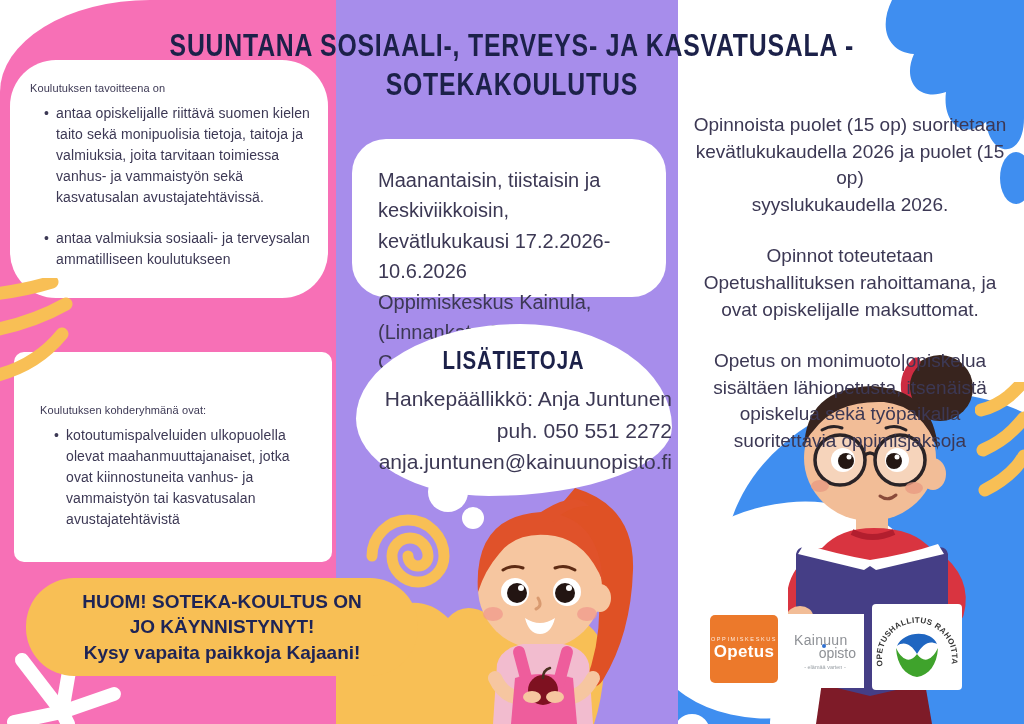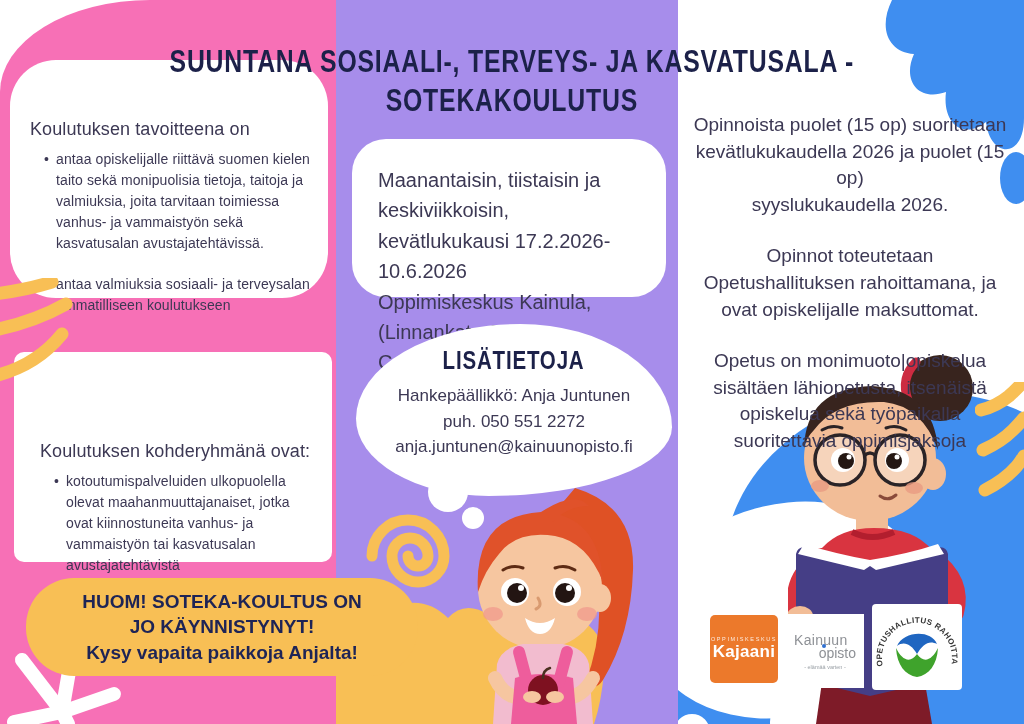--- a/index.html
+++ b/index.html
@@ -3,37 +3,37 @@
 <meta charset="utf-8">
 <style>
   html,body{margin:0;padding:0;background:#e8e8e8;}
   #stage{position:relative;width:1024px;height:724px;overflow:hidden;background:#ffffff;
          font-family:"Liberation Sans",sans-serif;}
   .abs{position:absolute;}
   
   .col-pink{left:0;top:0;width:336px;height:724px;background:#F770B6;border-top-left-radius:150px 92px;}
   .col-purple{left:336px;top:0;width:342px;height:724px;background:#A78DEB;}
   
-  .title-wrap{left:0;right:0;top:26px;text-align:center;color:#1C2149;z-index:40;margin-top:16px;}
+  .title-wrap{left:0;right:0;top:26px;text-align:center;color:#1C2149;z-index:40;}
   .title-inner{display:inline-block;transform:scaleX(.8);transform-origin:center top;
                font-weight:800;font-size:31px;line-height:1.26;letter-spacing:1px;white-space:nowrap;}
   
   .bubble{background:#ffffff;color:#3C3854;}
   .b1{left:10px;top:60px;width:318px;height:238px;border-radius:46px;padding:20px 14px 0 20px;box-sizing:border-box;}
   .b2{left:14px;top:352px;width:318px;height:210px;border-radius:10px;padding:50px 14px 0 26px;box-sizing:border-box;}
-  .bubble .intro{font-size:18px;line-height:1.5;letter-spacing:.1px;margin-top:36px;}
+  .bubble .intro{font-size:11px;line-height:1.5;letter-spacing:.1px;}
   .bubble ul{margin:6px 0 0 0;padding:0 0 0 14px;list-style:none;}
   .bubble li{font-size:14px;line-height:1.5;letter-spacing:.1px;padding-left:12px;position:relative;margin-bottom:20px;}
   .bubble li:before{content:"•";position:absolute;left:0;top:0;}
   .sched{left:352px;top:139px;width:314px;height:158px;border-radius:34px;padding:26px 20px 0 26px;
          box-sizing:border-box;font-size:20px;line-height:1.52;white-space:pre-line;z-index:20;}
   .lisa{left:356px;top:324px;width:316px;height:172px;border-radius:52% 48% 58% 42% / 55% 60% 40% 45%;
         text-align:center;box-sizing:border-box;padding-top:22px;z-index:20;}
   .lisa-h{display:inline-block;transform:scaleX(.82);font-weight:800;font-size:25px;color:#1C2149;letter-spacing:1px;}
-  .lisa-body{margin-top:8px;font-size:17px;line-height:1.5;color:#3C3854;}
+  .lisa-body{margin-top:8px;font-size:21px;line-height:1.5;color:#3C3854;text-align:right;}
   .tail{background:#fff;border-radius:50%;z-index:19;}
   
   .notice{left:26px;top:578px;width:392px;height:98px;background:#F8BF55;border-radius:48px;
           display:flex;flex-direction:column;justify-content:center;text-align:center;
           color:#1E2456;font-weight:700;font-size:19px;line-height:1.35;z-index:30;}
   
   .rtext{left:682px;top:112px;width:336px;display:flex;flex-direction:column;gap:25px;text-align:center;
          color:#3C3854;font-size:19px;line-height:1.4;z-index:15;}
   .rtext p{margin:0;white-space:pre-line;}
   
@@ -199,39 +199,39 @@
       <div>puh. 050 551 2272</div>
       <div>anja.juntunen@kainuunopisto.fi</div>
     </div>
   </div>
   <div class="abs tail" style="left:428px;top:472px;width:40px;height:40px"></div>
   <div class="abs tail" style="left:462px;top:507px;width:22px;height:22px"></div>
 
   <div class="abs notice">
     <div>HUOM! SOTEKA-KOULTUS ON</div>
     <div>JO KÄYNNISTYNYT!</div>
-    <div>Kysy vapaita paikkoja Anjalta!</div>
+    <div>Kysy vapaita paikkoja Kajaani!</div>
   </div>
 
   <div class="abs rtext">
     <p>Opinnoista puolet (15 op) suoritetaan
 kevätlukukaudella 2026 ja puolet (15 op)
 syyslukukaudella 2026.</p>
     <p>Opinnot toteutetaan
 Opetushallituksen rahoittamana, ja
 ovat opiskelijalle maksuttomat.</p>
     <p>Opetus on monimuoto|opiskelua
 sisältäen lähiopetusta, itsenäistä
 opiskelua sekä työpaikalla
 suoritettavia oppimisjaksoja</p>
   </div>
 
   <div class="abs logo kainula">
     <div class="small">OPPIMISKESKUS</div>
-    <div class="big">Kajaani</div>
+    <div class="big">Opetus</div>
   </div>
 
   <div class="abs logo opisto">
     <div class="l1">Kainuun</div>
     <div class="l2">
       <span class="dot"></span>
       <span>opisto</span>
     </div>
     <div class="tag">- elämää varten -</div>
   </div>

